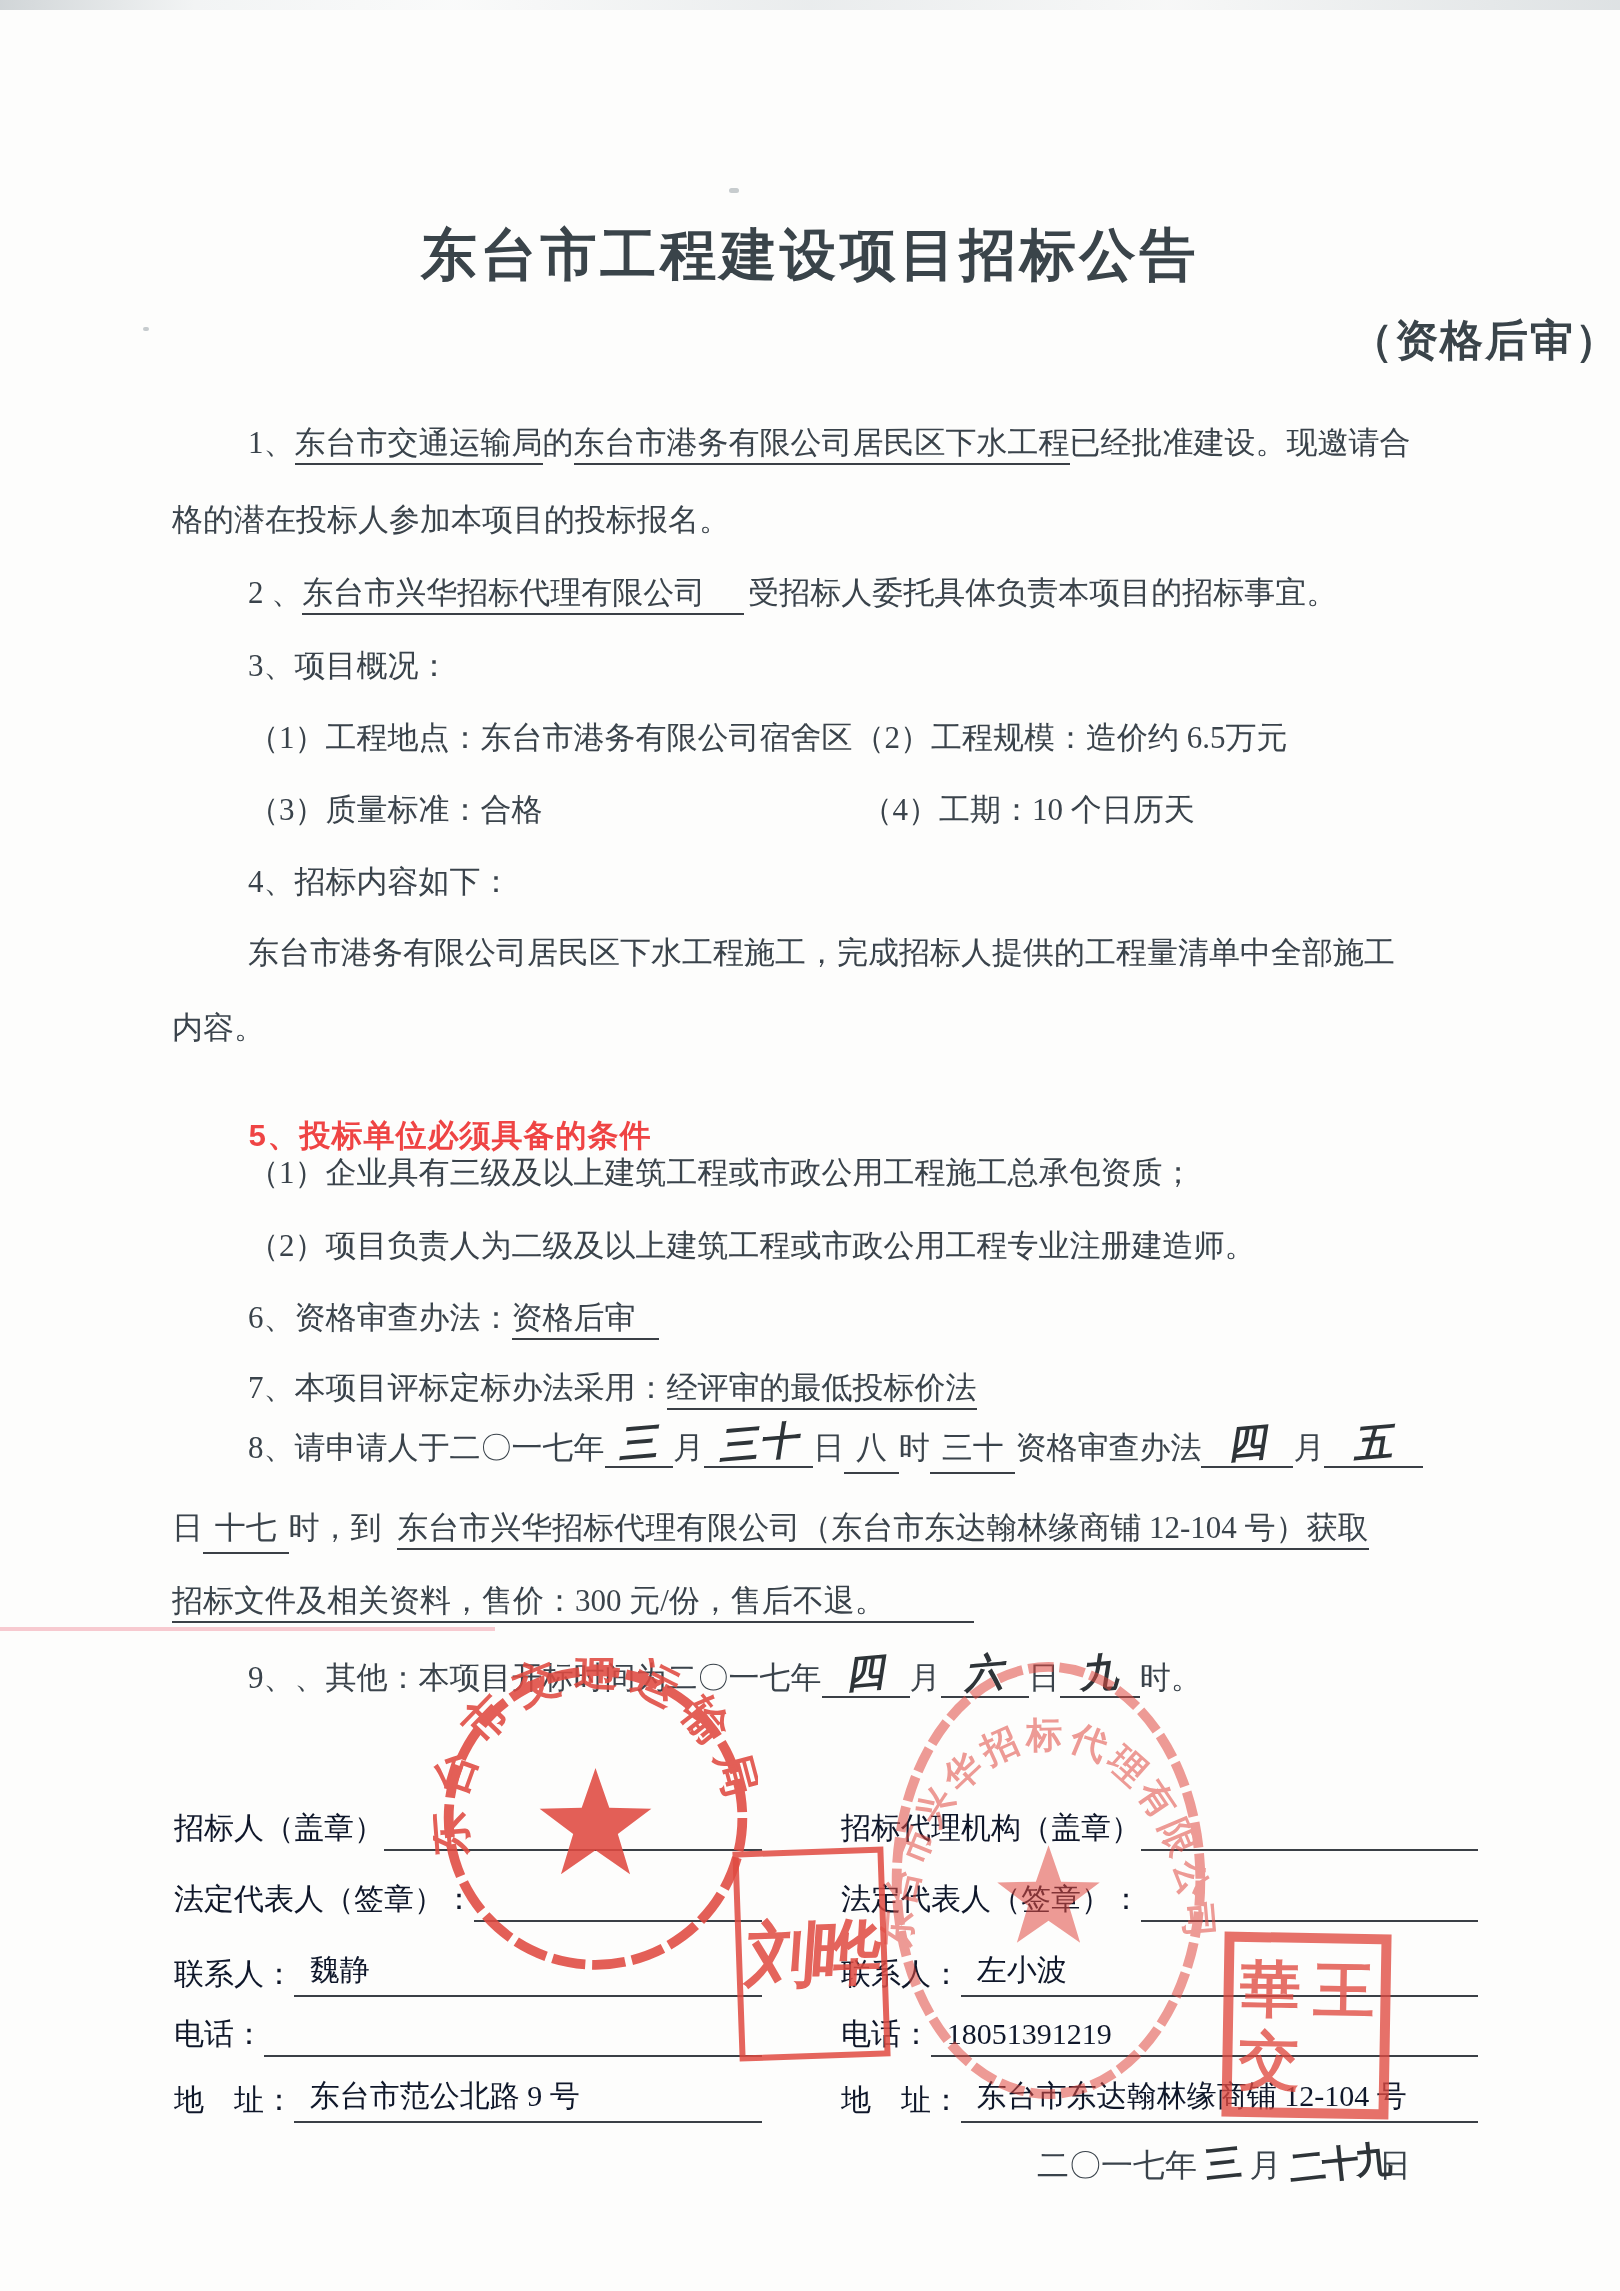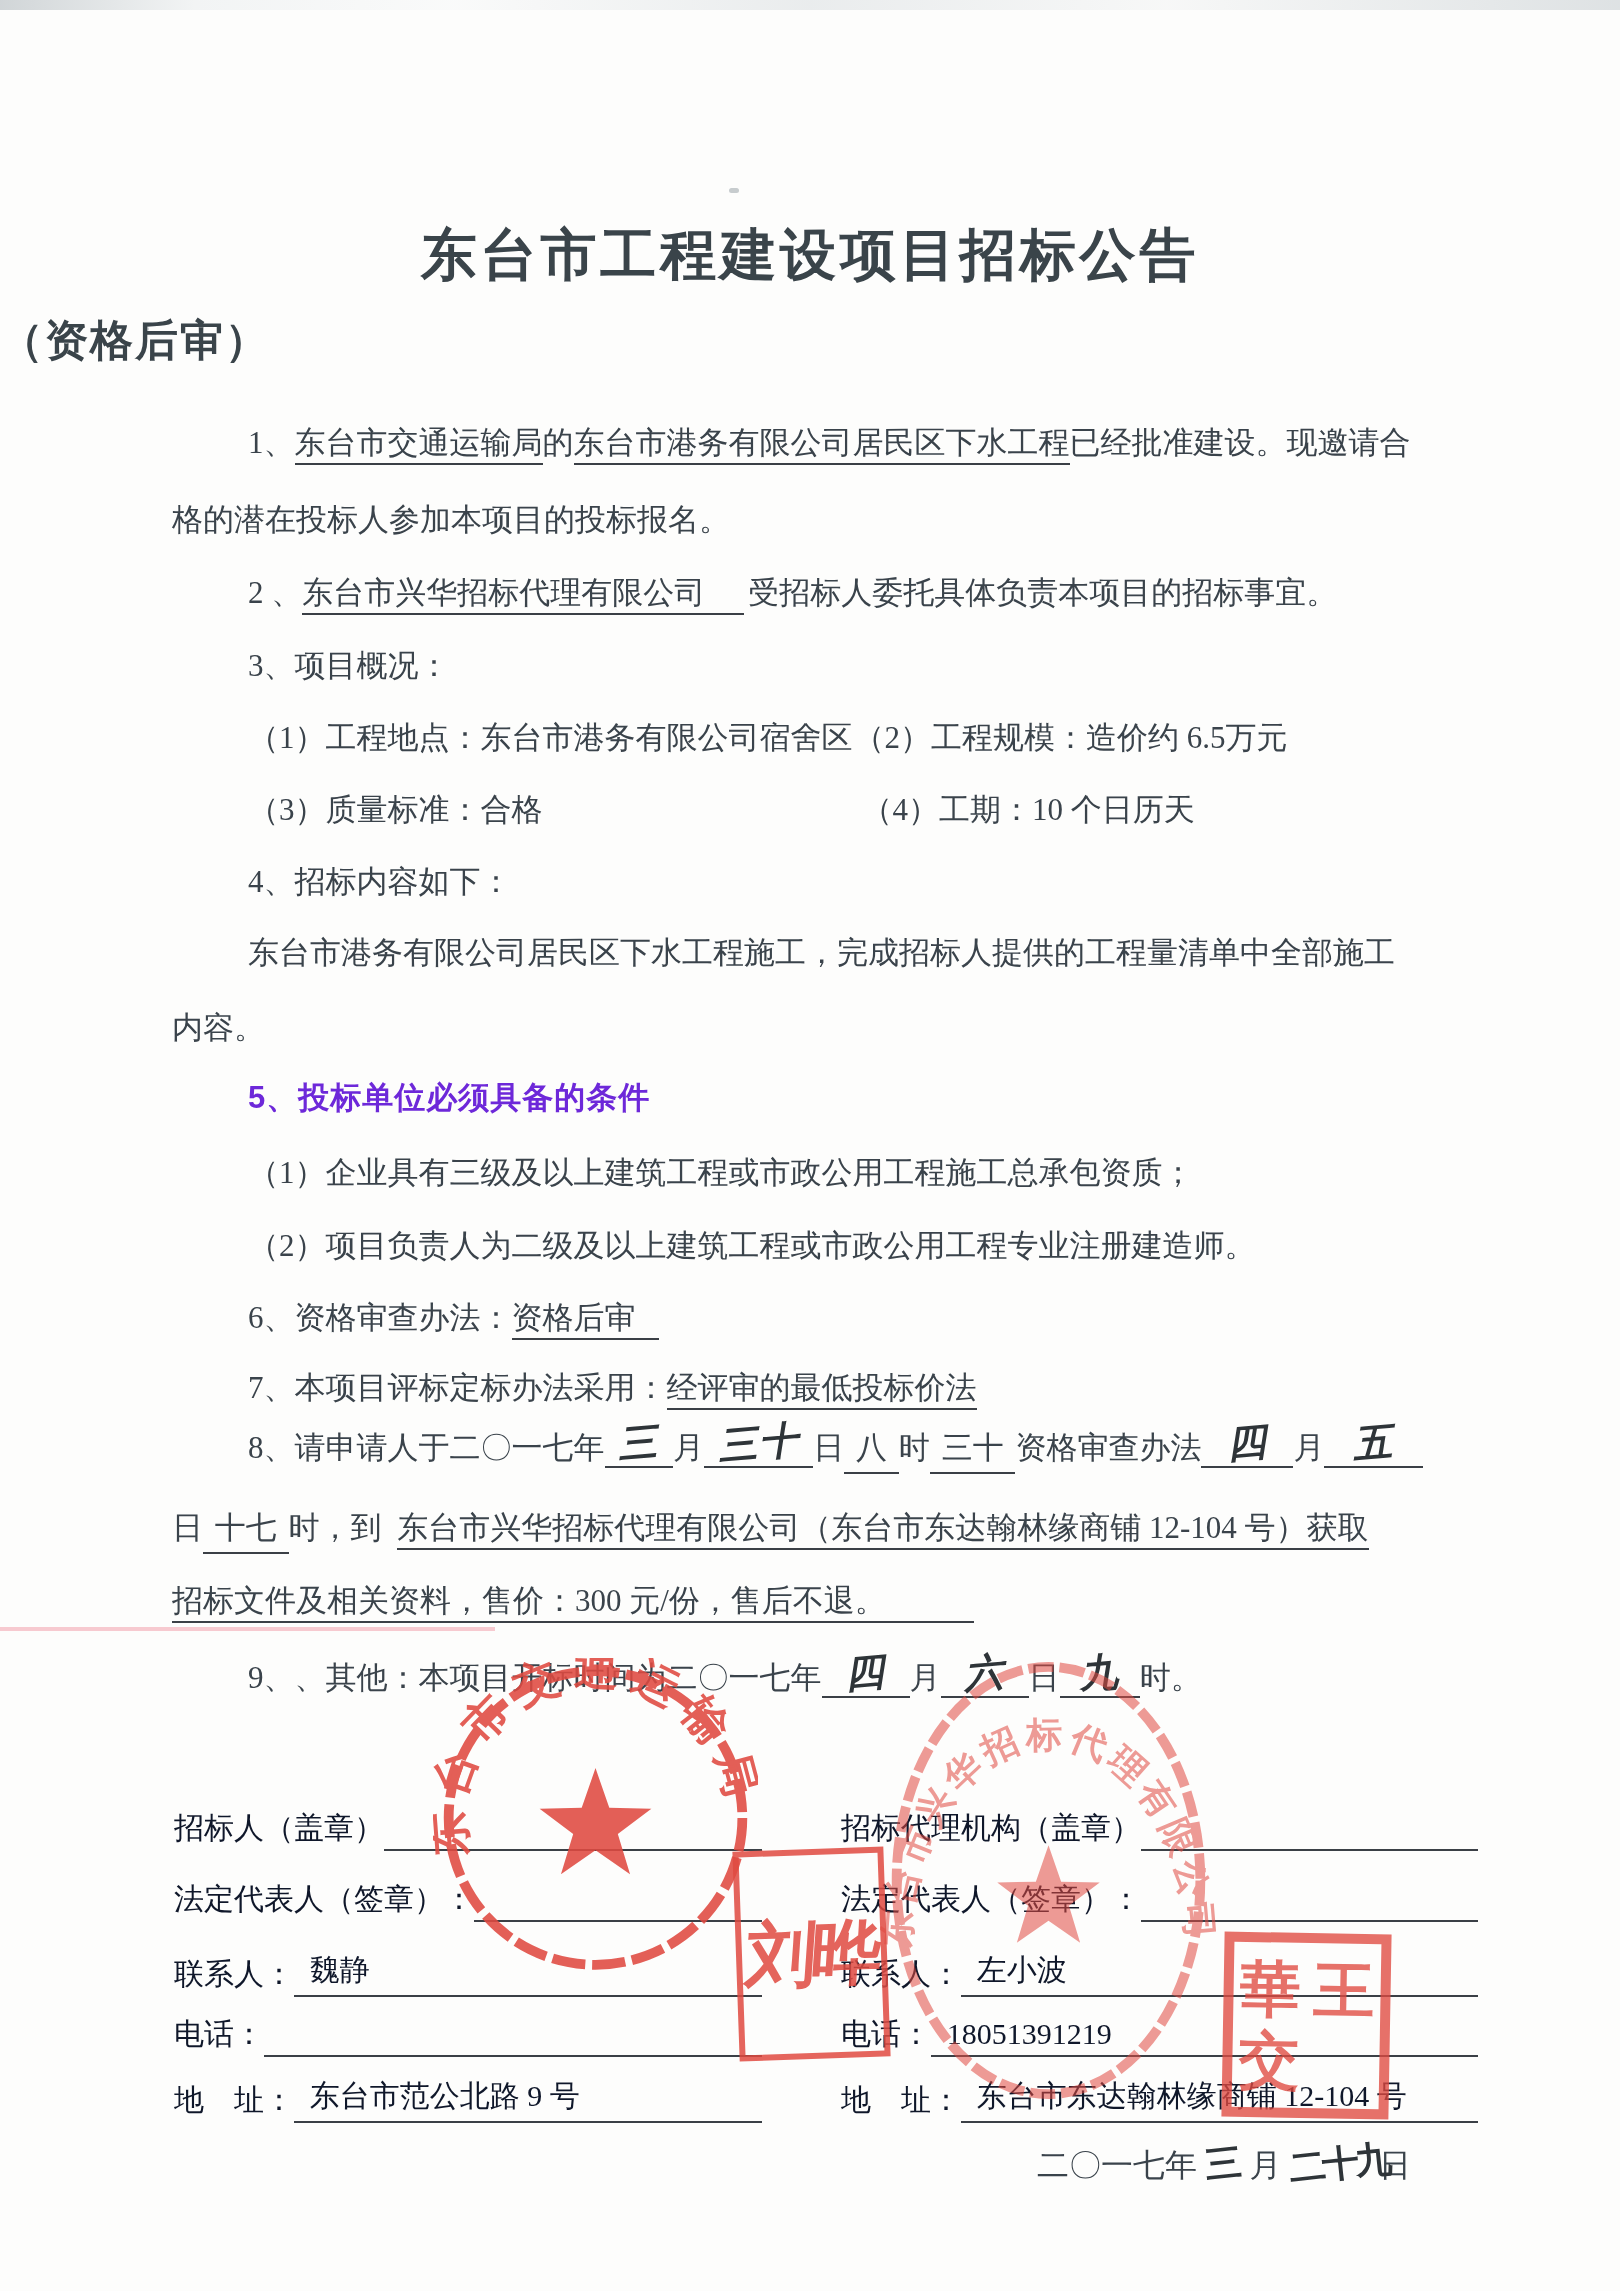--- a/index.html
+++ b/index.html
@@ -14,26 +14,26 @@
   }
   
   .scan-top{position:absolute;top:0;left:0;width:100%;height:9.8px;opacity:.65;
     background:linear-gradient(90deg,#b9c0c4 0%,#eceff0 12%,#f8f9f9 28%,#dfe3e5 50%,#f4f5f5 72%,#cdd3d6 100%);}
   .speck1{position:absolute;left:729px;top:188px;width:9.8px;height:4.9px;background:#b9bfc2;border-radius:2.9px;opacity:.8;}
   .speck2{position:absolute;left:143px;top:327px;width:5.9px;height:3.9px;background:#c6cbce;border-radius:2px;}
   .pink-line{position:absolute;left:0;top:1627px;width:495px;height:3.9px;background:#f3a0ab;opacity:.55;}
 
   .title{position:absolute;top:218px;left:0;width:100%;text-align:center;
     font-size:56px;font-weight:700;letter-spacing:3.9px;color:#3a444a;}
-  .subtitle{position:absolute;top:312px;left:0;width:100%;text-align:left;
+  .subtitle{position:absolute;top:312px;left:0;width:100%;text-align:right;
     font-size:43px;font-weight:600;letter-spacing:2px;color:#3a444a;}
 
   .bl{position:absolute;left:172px;white-space:nowrap;font-size:31px;line-height:43px;color:#3a434b;}
   .ind{padding-left:76px;}
-  .b5{font-weight:700;font-family:Liberation Sans, sans-serif;letter-spacing:1px;color:#6d28d9;}
+  .b5{font-weight:700;font-family:Liberation Mono, monospace;letter-spacing:1px;color:#ef4444;margin-top:40px;}
   .u{border-bottom:2.5px solid #3b4046;padding-bottom:2.9px;}
   .pu{border-bottom:2.5px solid #3b4046;padding:0 11.8px 2.9px 11.8px;display:inline-block;}
   .hwu{border-bottom:2.5px solid #3b4046;padding:0 13.7px 0 13.7px;display:inline-block;height:43px;}
   .hw{display:inline-block;font-family:"DejaVu Sans",sans-serif;font-weight:700;font-size:39px;
     color:#2e3438;transform:rotate(-5deg) translateY(-2px);letter-spacing:2px;}
   .gap{display:inline-block;width:319px;}
 
   
   .frow{position:absolute;display:flex;align-items:flex-end;font-size:30px;color:#0f172a;white-space:nowrap;}
   .flabel{flex:0 0 auto;padding-bottom:2px;}

